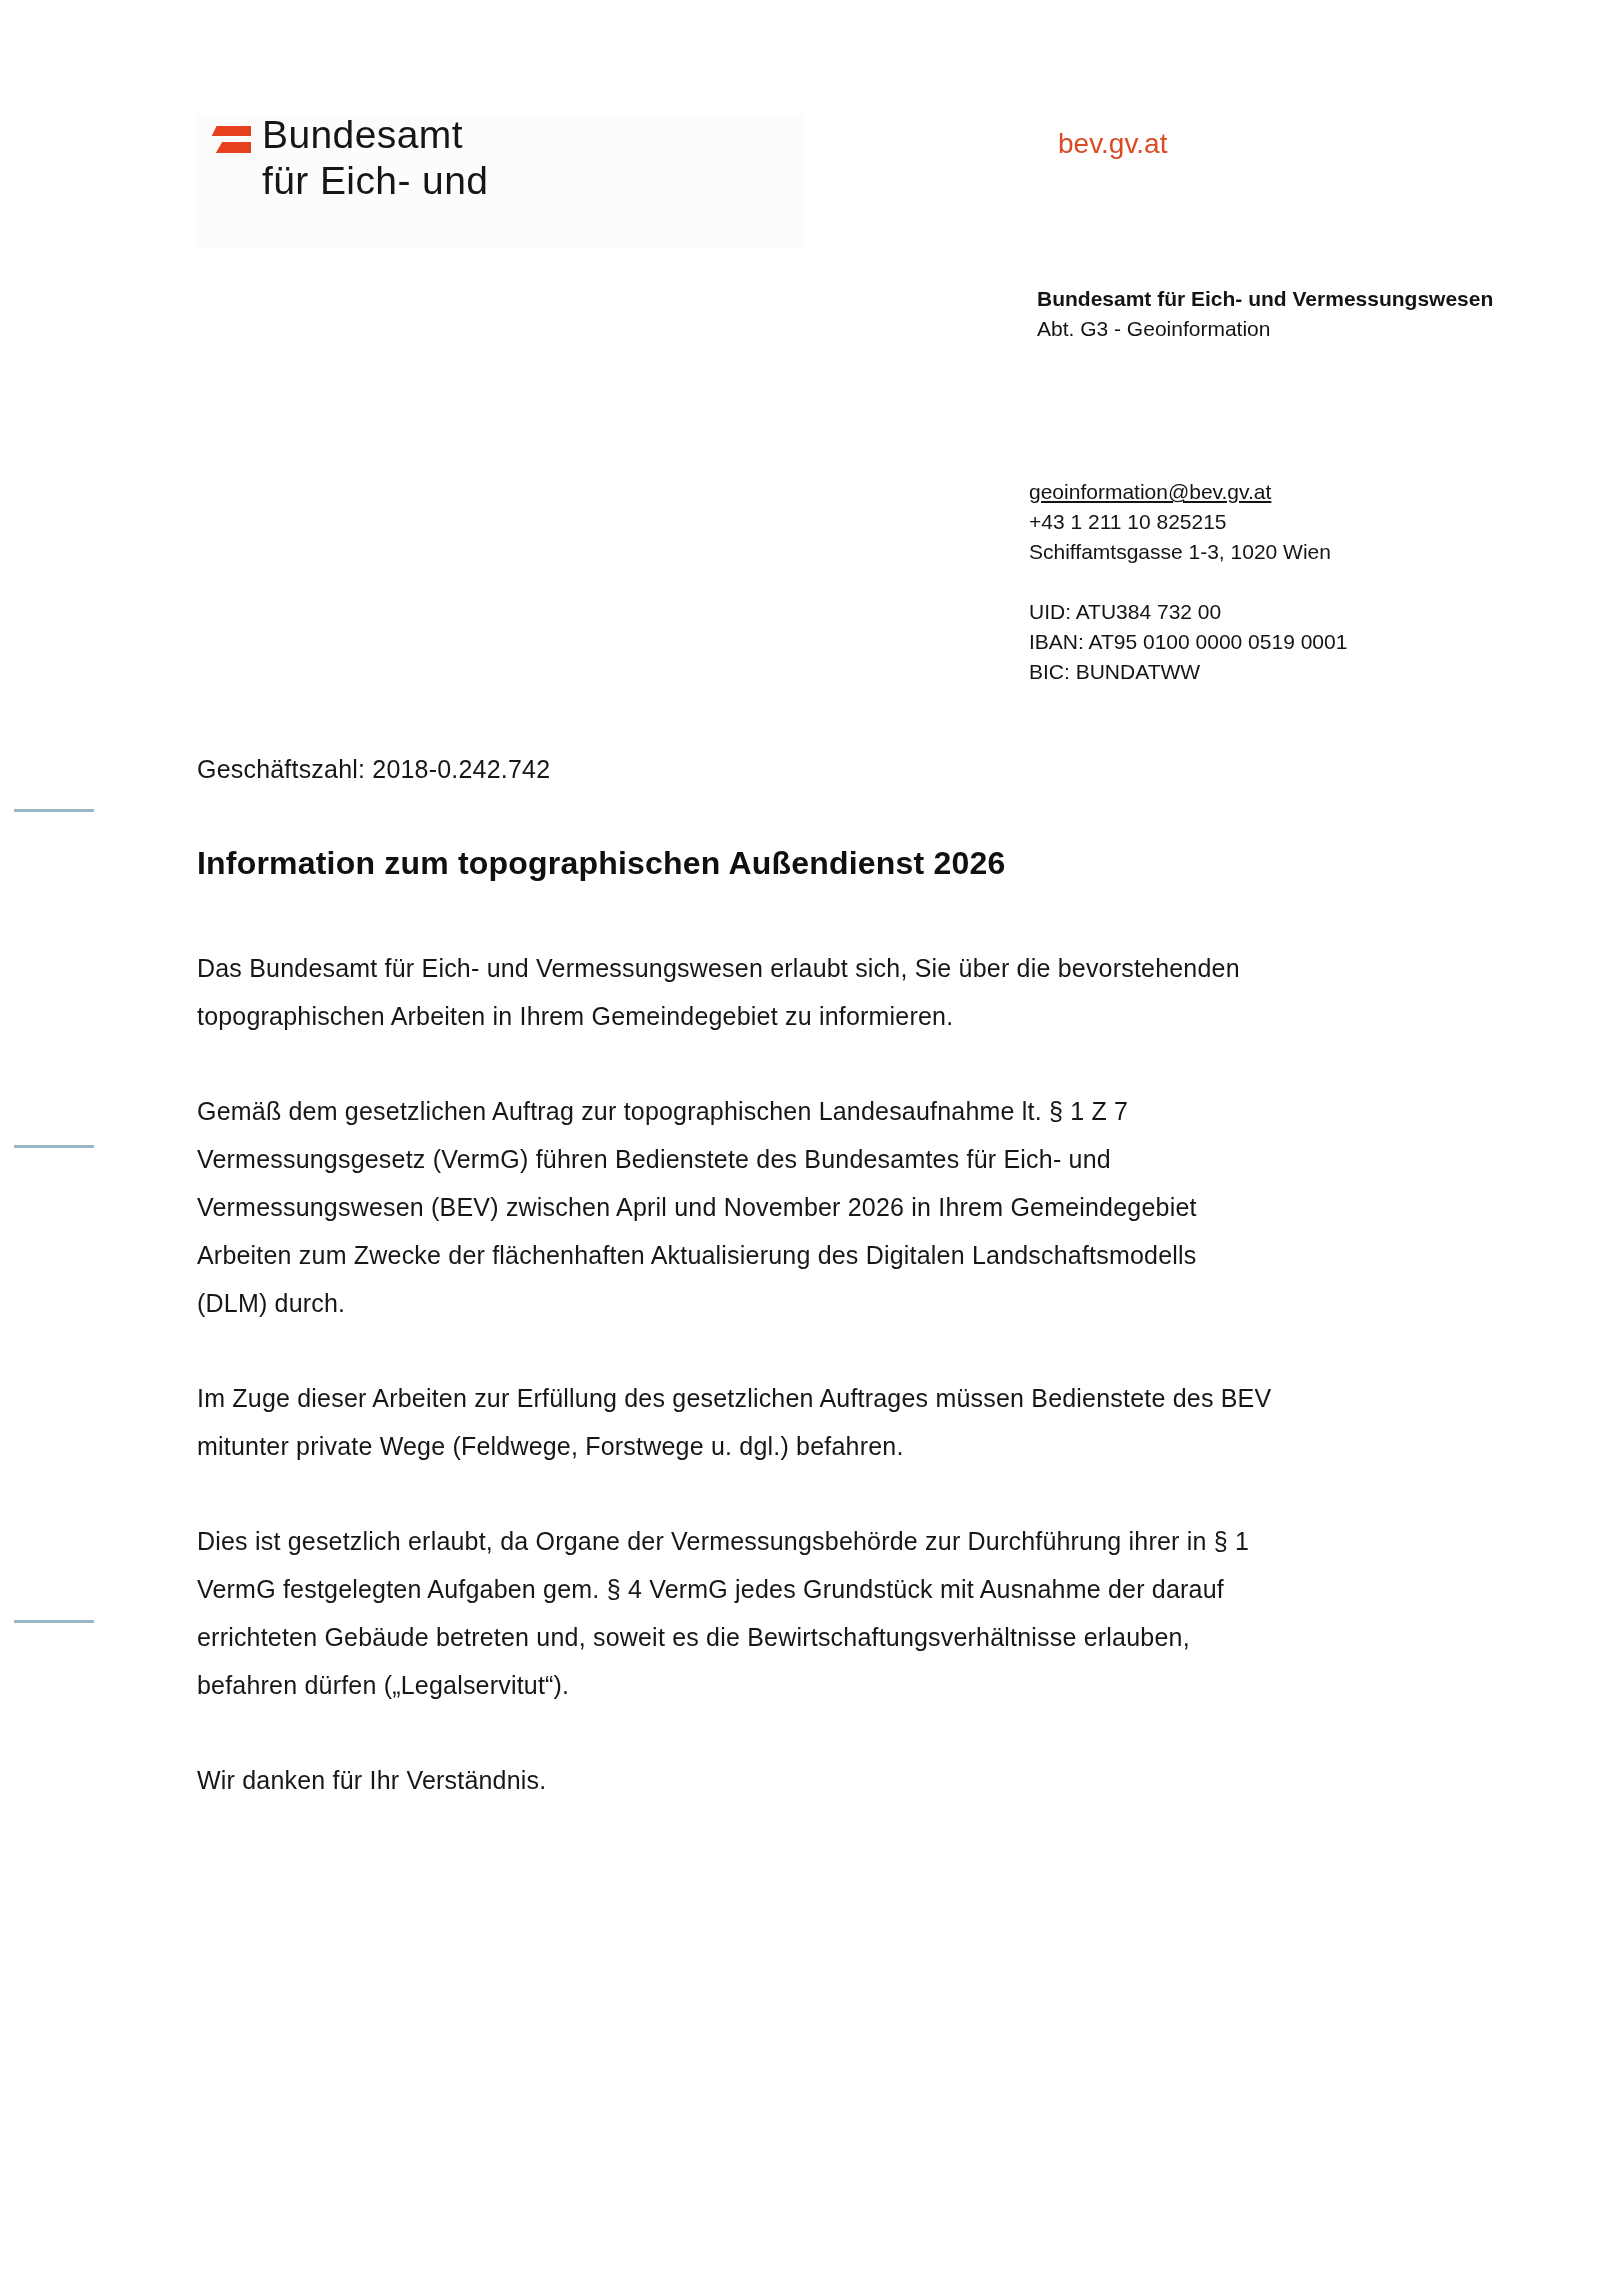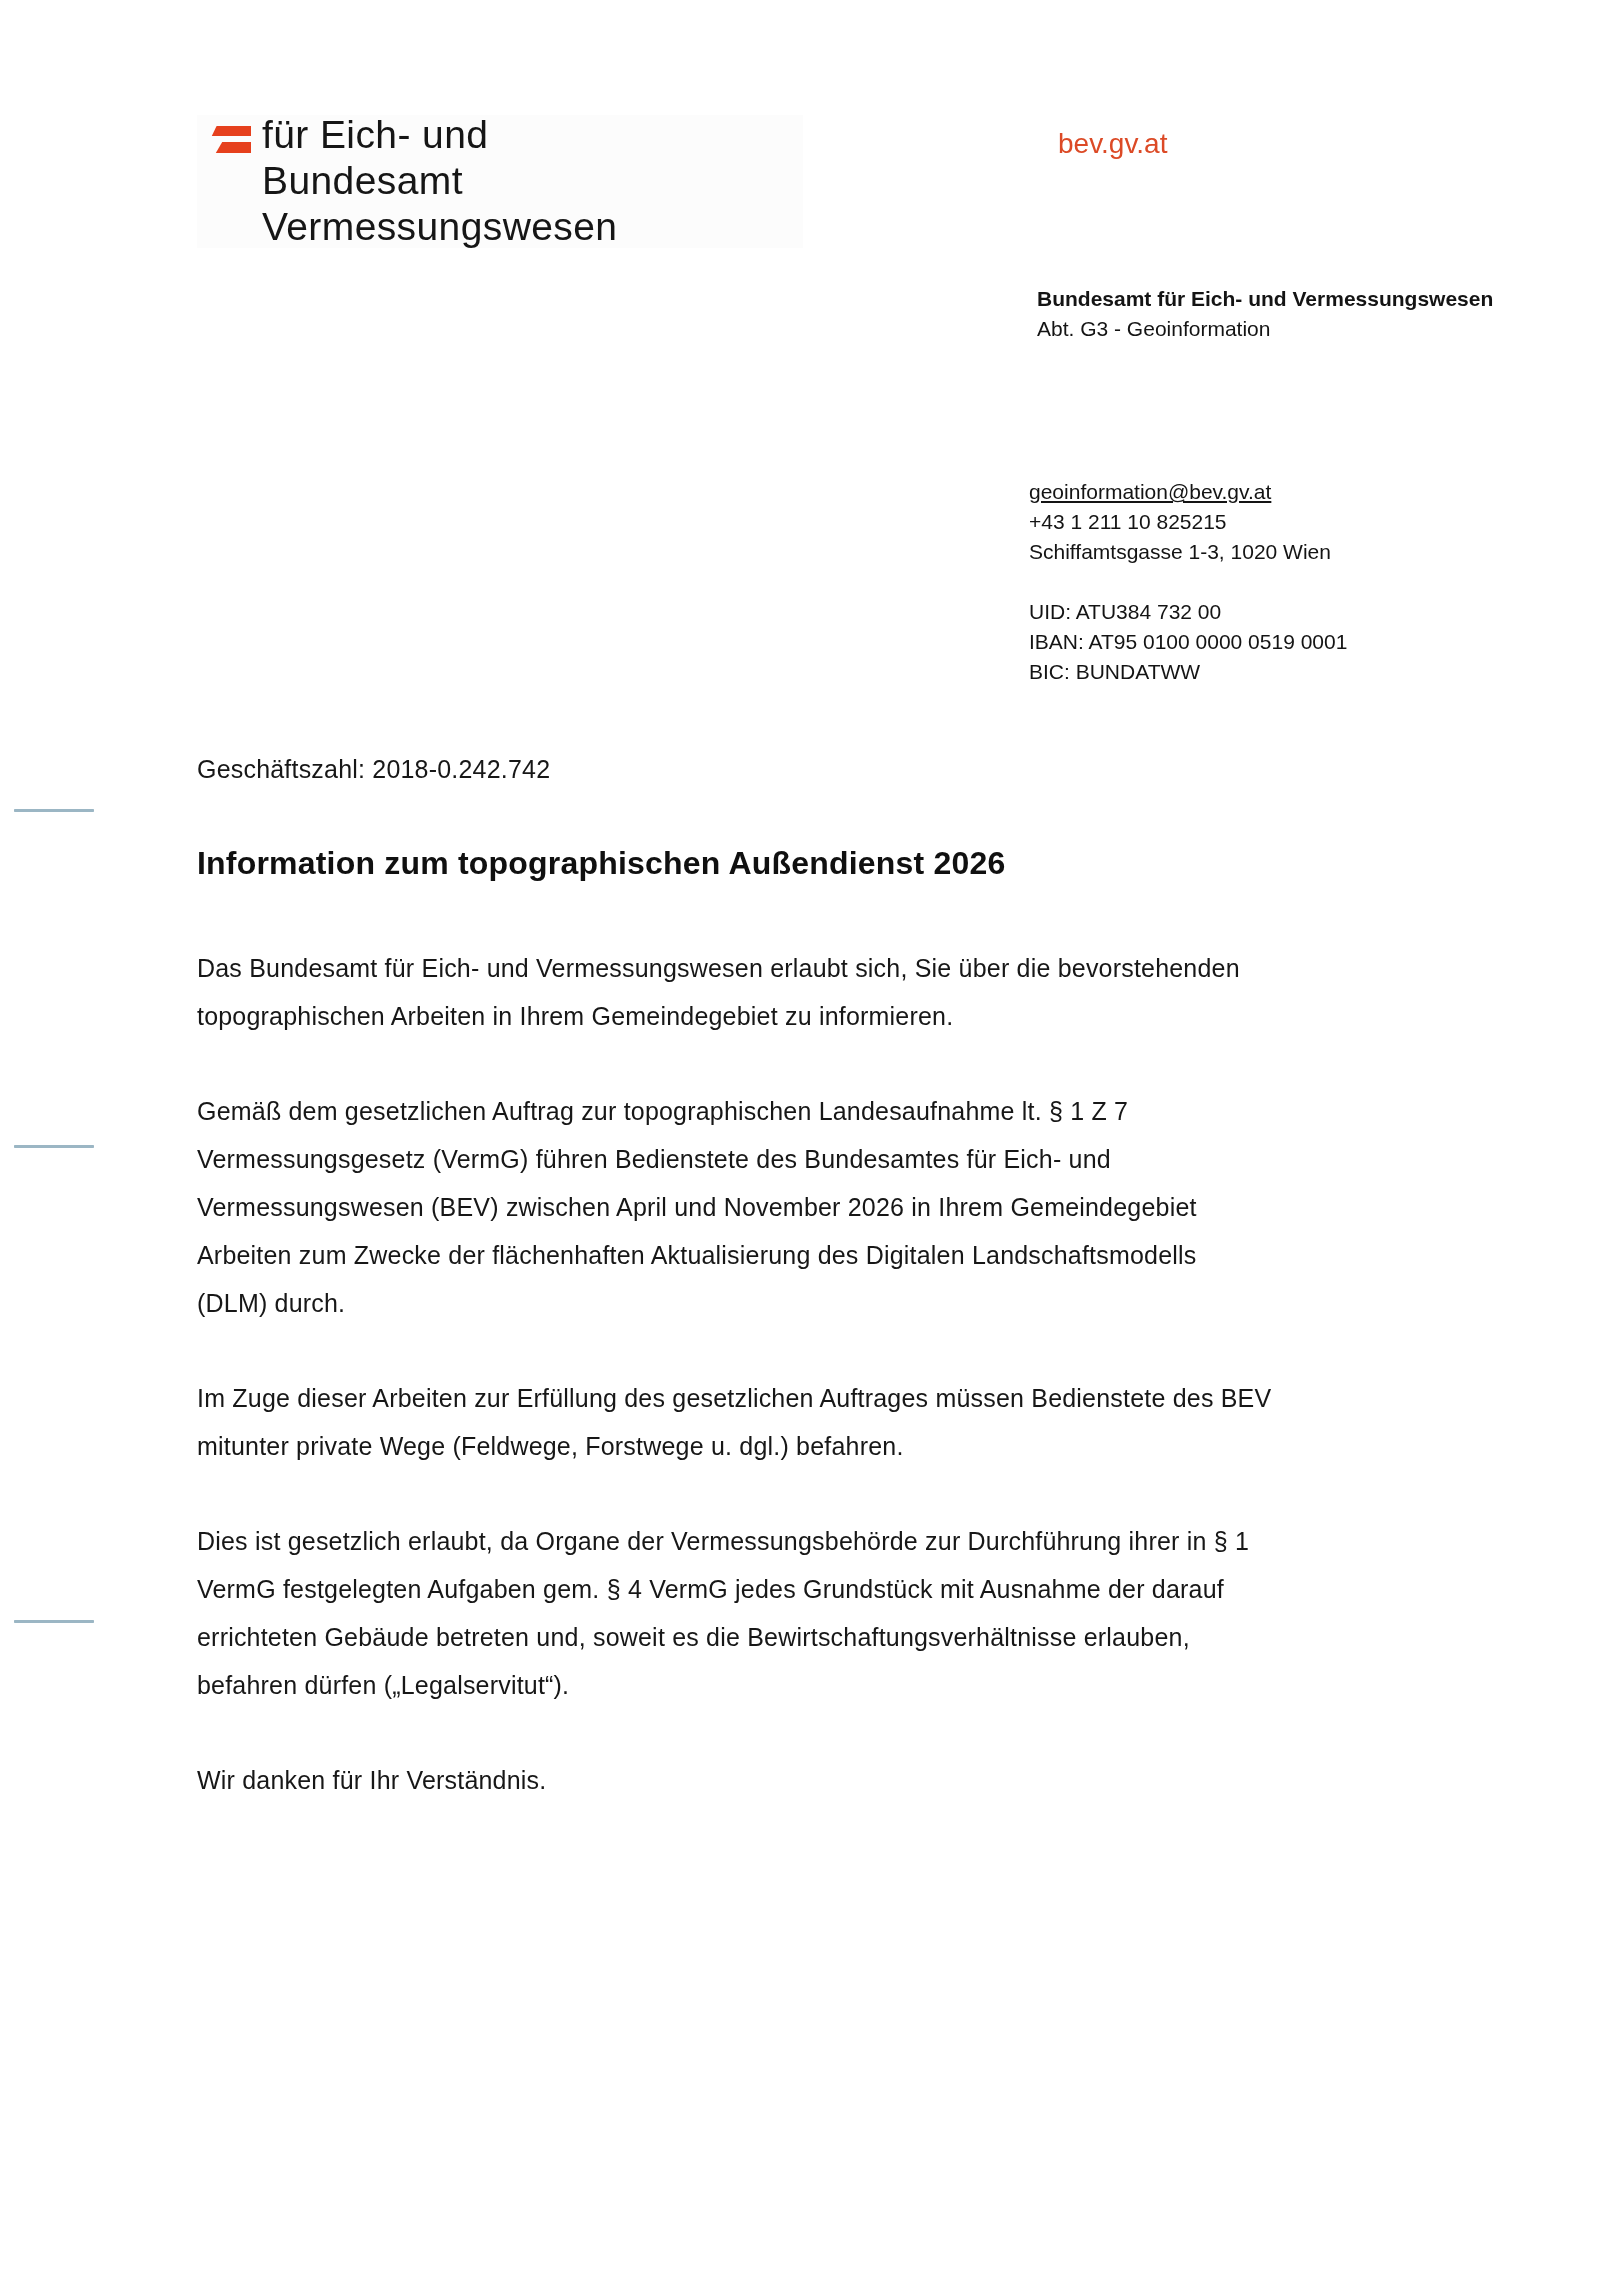--- a/index.html
+++ b/index.html
@@ -63,23 +63,22 @@
 <body>
 
 <div class="page">
 
   <div class="logo-bg"></div>
   <div class="flag">
     <div class="flag-bar top" style="background: rgb(230, 64, 29);"></div>
     <div class="flag-bar bottom" style="background: rgb(230, 64, 29);"></div>
   </div>
   <div class="logo-text">
+    <div>Bundesamt</div>
     <div>für Eich- und</div>
-    <div>Bundesamt</div>
-    <div>Vermessungswesen</div>
   </div>
 
   <a class="website" style="color: rgb(220, 74, 38); margin-left: 29px;">bev.gv.at</a>
 
   <div class="hblock office">
     <div class="b">Bundesamt für Eich- und Vermessungswesen</div>
     <div>Abt. G3 - Geoinformation</div>
   </div>
 
 

